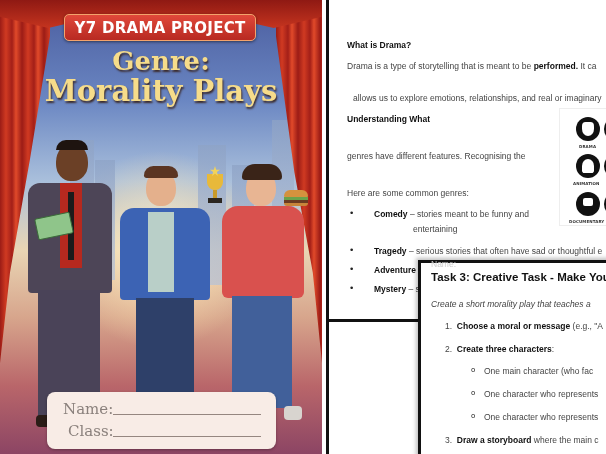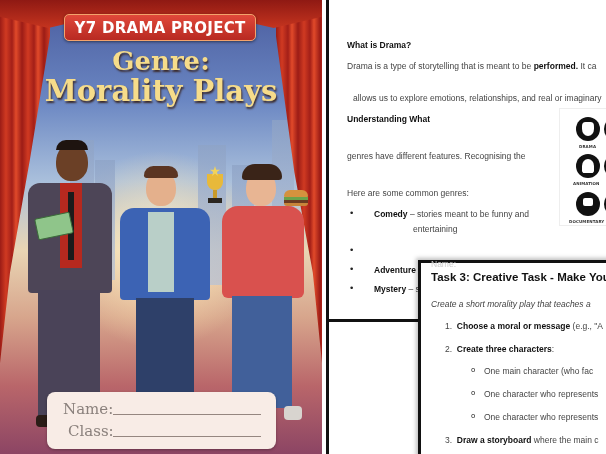--- a/index.html
+++ b/index.html
@@ -137,20 +137,21 @@
 
   <div class="doc p" style="left:18px;top:151px;">genres have different features. Recognising the</div>
 
   <div class="doc p" style="left:18px;top:188px;">Here are some common genres:</div>
 
   <span class="bullet" style="left:20px;top:208px;">•</span>
   <div class="doc li" style="left:45px;top:209px;"><b>Comedy</b><span> – stories meant to be funny and</span></div>
   <div class="doc li" style="left:45px;top:224px;margin-left:39px;">entertaining</div>
 
   <span class="bullet" style="left:20px;top:245px;">•</span>
+  <div class="doc li" style="left:45px;top:246px;"><b>Tragedy</b><span> – serious stories that often have sad or thoughtful e</span></div>
 
   <span class="bullet" style="left:20px;top:264px;">•</span>
   <div class="doc li" style="left:45px;top:265px;"><b>Adventure</b><span> –</span></div>
 
   <span class="bullet" style="left:20px;top:283px;">•</span>
   <div class="doc li" style="left:45px;top:284px;"><b>Mystery</b><span> – st</span></div>
 
   <div class="icons-panel">
     <div class="gicon" style="left:16px;top:8px;">
         <div class="face" style="border-radius:30% 30% 50% 50%;"></div>

